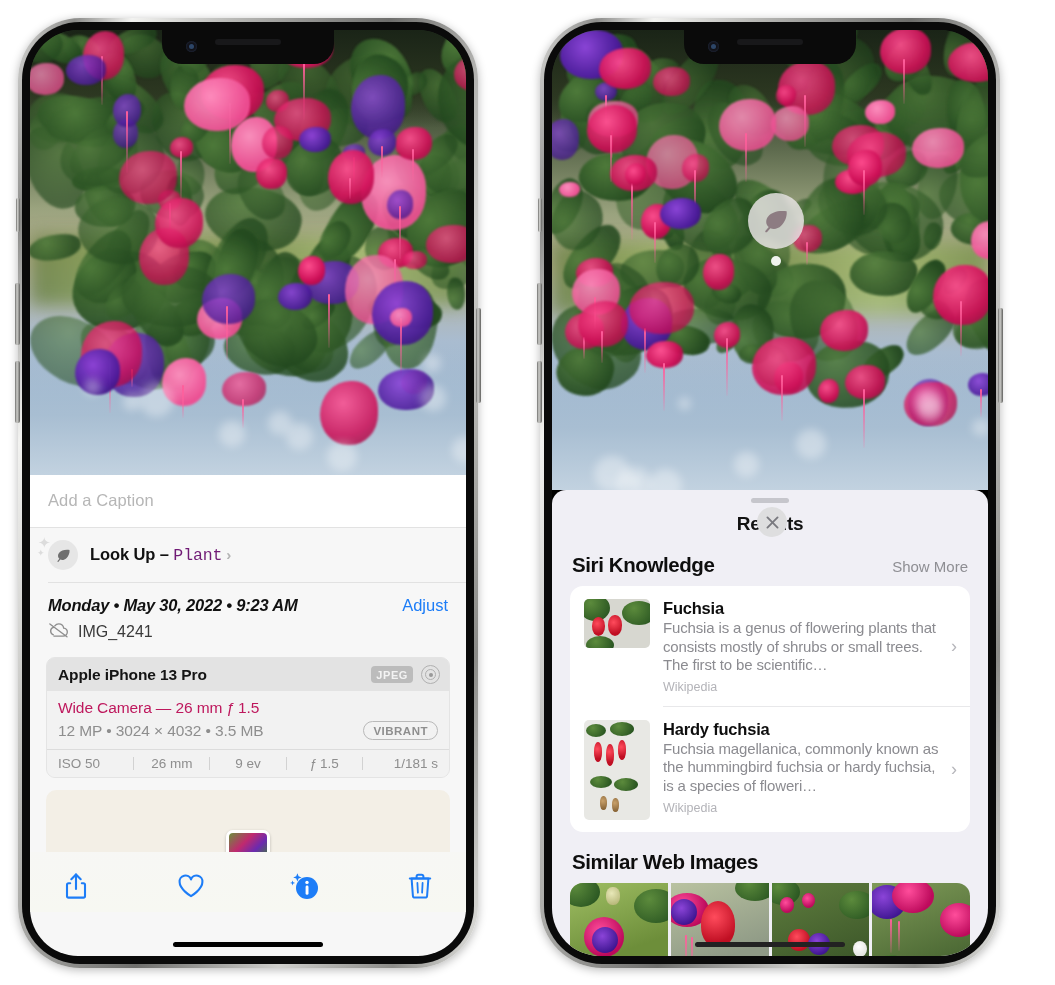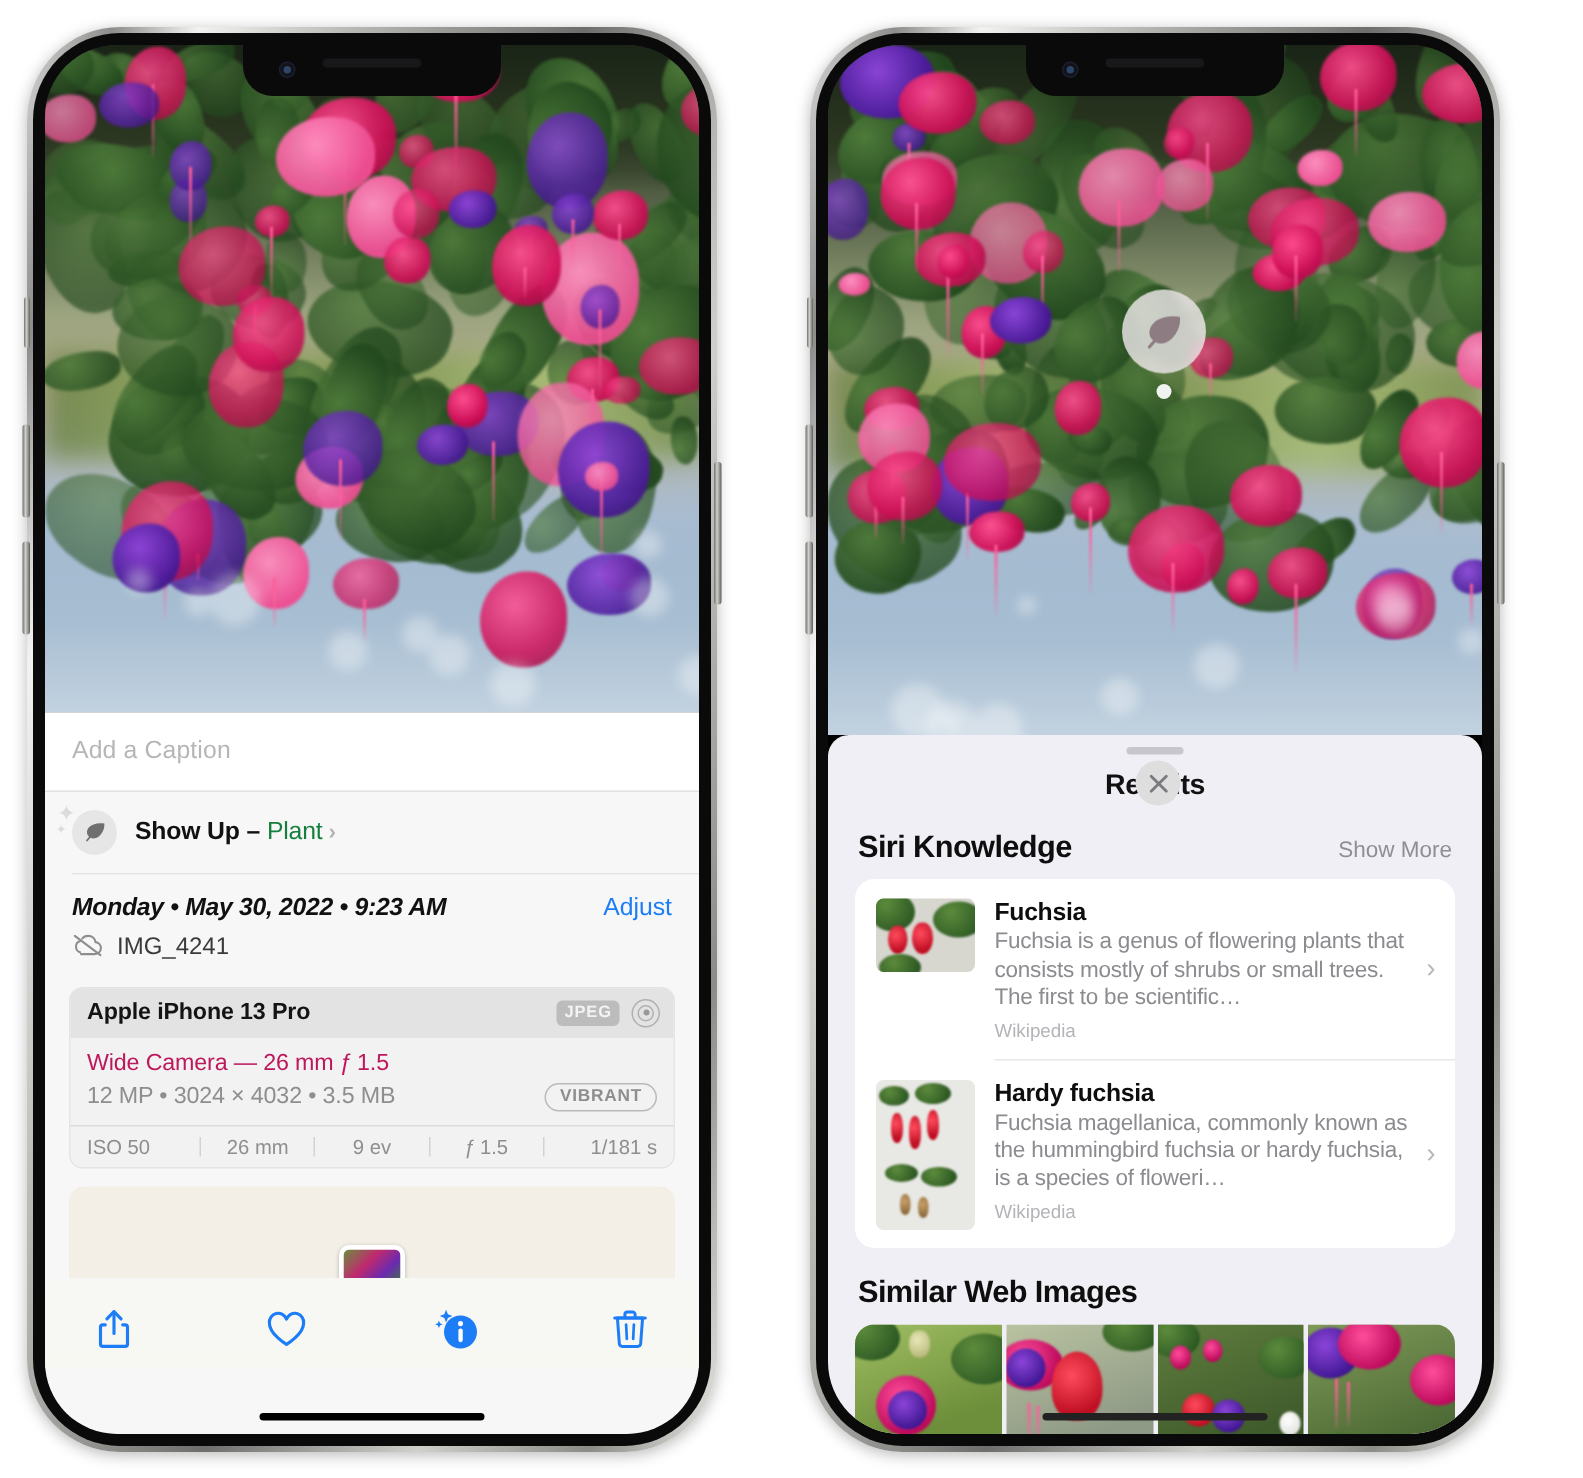--- a/index.html
+++ b/index.html
@@ -102,21 +102,21 @@
   }
   .lookup-badge { position:relative; width:30px; height:30px; flex:0 0 auto; }
   .lookup-badge .disc {
     position:absolute; inset:0; border-radius:50%; background:#e6e6e6;
     display:flex; align-items:center; justify-content:center;
   }
   .sparkle { position:absolute; color:#dcdcdc; font-size:13px; line-height:1; }
   .sparkle.s1 { left:-10px; top:-5px; font-size:15px; }
   .sparkle.s2 { left:-11px; top:9px; font-size:9px; }
   .lookup-text { font-size:16.5px; font-weight:700; color:#111; letter-spacing:-.1px; }
-  .lookup-text .sub { font-weight:400; color:#15803d; }
+  .lookup-text .sub { font-weight:400; color:#701a75;font-family:Liberation Mono, monospace; }
   .chev-sm { color:#b4b4b4; font-size:15px; margin-left:4px; }
 
   .sep-inset { height:1px; background:#e2e2e2; margin-left:18px; }
 
   .date-block { padding:13px 18px 11px 18px; background:#f7f7f7; }
   .date-row { display:flex; align-items:baseline; justify-content:space-between; }
   .date-text { font-size:16.5px; font-weight:700; color:#111; letter-spacing:-.2px;font-style:italic; }
   .adjust { font-size:16.5px; color:#1d7df7; }
   .file-row { display:flex; align-items:center; gap:9px; margin-top:7px; }
   .file-name { font-size:16px; color:#3a3a3a; }
@@ -449,21 +449,21 @@
           <div class="lookup-badge">
             <span class="sparkle s1">✦</span>
             <span class="sparkle s2">✦</span>
             <span class="disc">
               <svg width="17" height="17" viewBox="0 0 24 24" aria-hidden="true">
                 <path d="M20.5 4.2C14 3.2 8.6 5 5.9 8.1c-2.4 2.8-2.2 6.6.3 8.6l-2.6 3c-.3.4-.3.9.1 1.2.4.3.9.2 1.2-.2l2.6-3c2.6 1.3 6.1.6 8.6-1.9 3.2-3.2 4.9-7.6 4.4-11.6zM8.2 15.6c1.2-2.8 3.7-5.4 7.3-7-2.3.4-5.8 2.2-8 5.6-.3.5-.6 1-.8 1.5.4.1.9 0 1.5-.1z" fill="#6f6f6f"></path>
               </svg>
             </span>
           </div>
           <div class="lookup-text">
-            <span>Show Up – </span><span class="sub">Plant</span><span class="chev-sm">›</span>
+            <span>Look Up – </span><span class="sub">Plant</span><span class="chev-sm">›</span>
           </div>
         </div>
         <div class="sep-inset"></div>
 
         <div class="date-block">
           <div class="date-row">
             <div class="date-text">Monday • May 30, 2022 • 9:23 AM</div>
             <div class="adjust">Adjust</div>
           </div>
           <div class="file-row">

